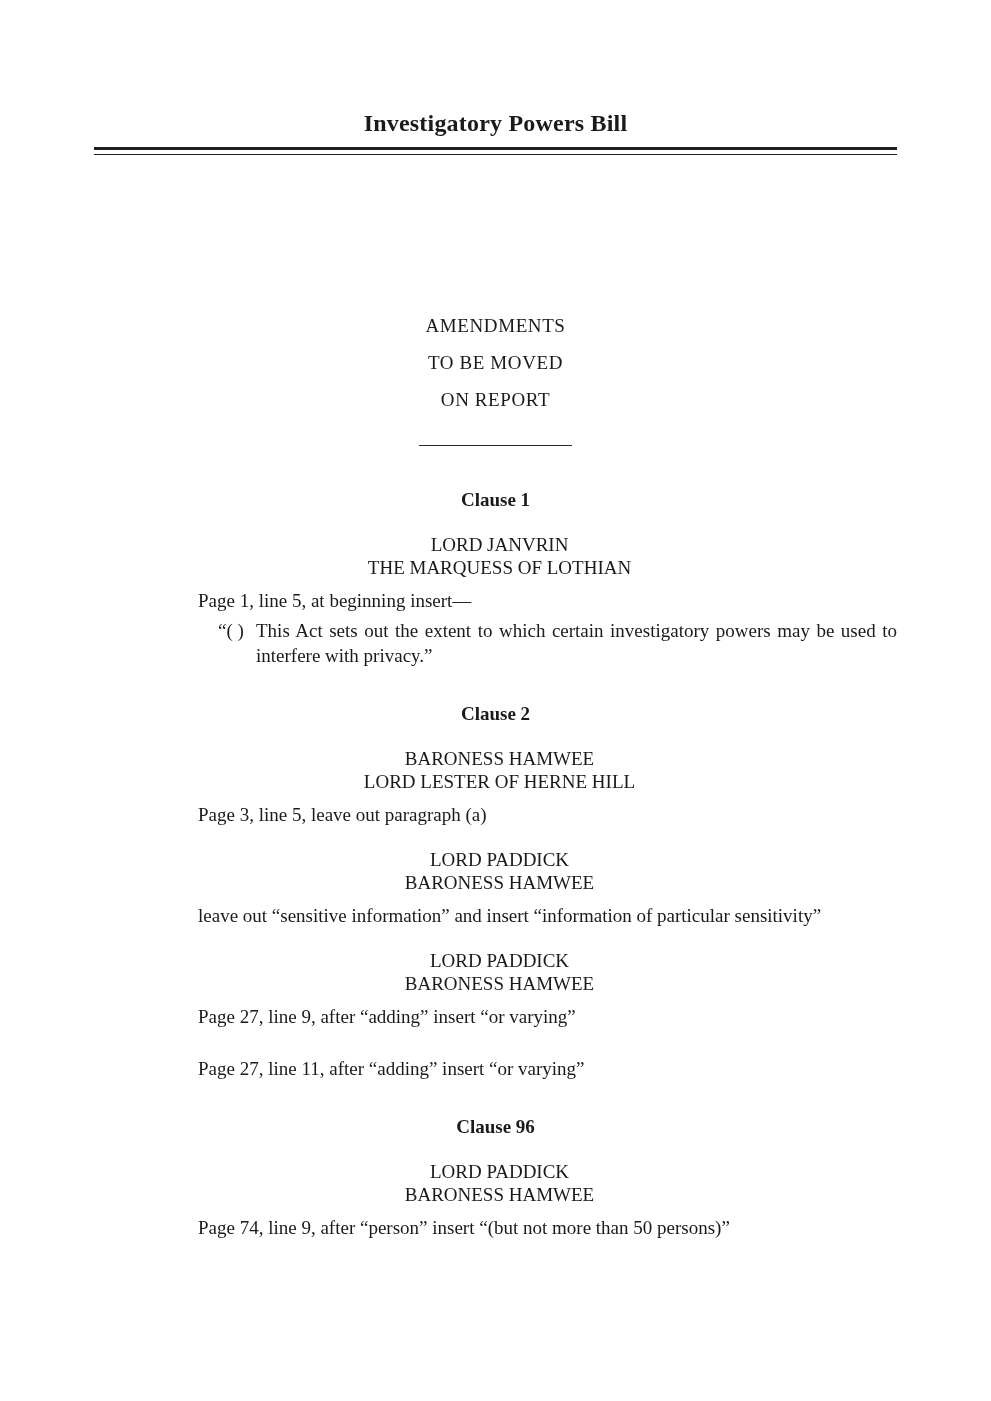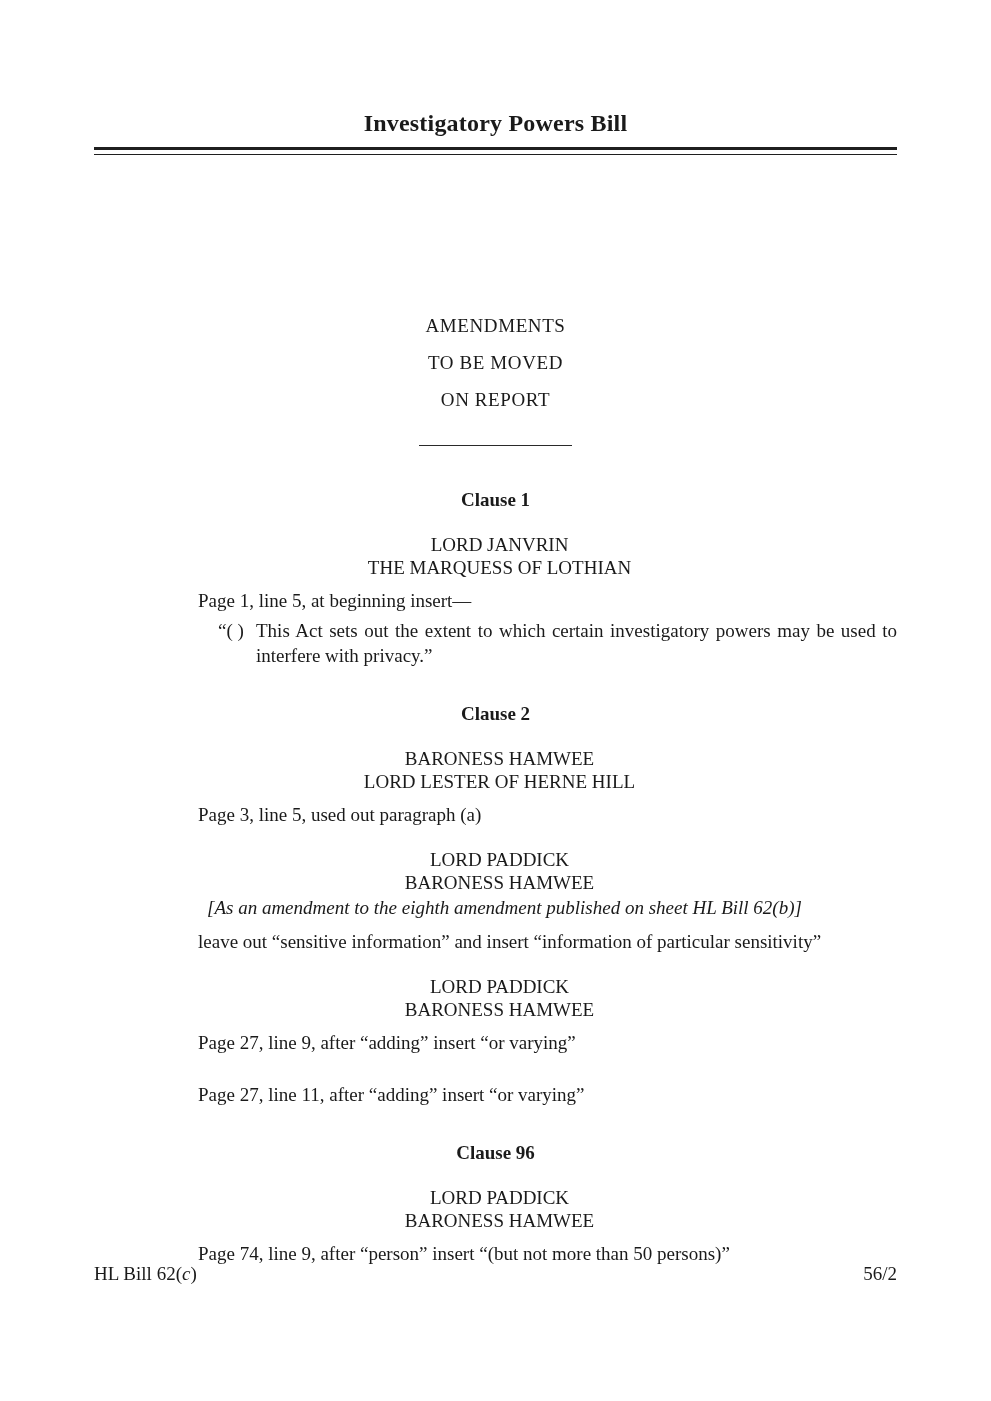--- a/index.html
+++ b/index.html
@@ -121,41 +121,36 @@
   <div class="quote-block">
     <span class="quote-marker">“( )</span>
     <span class="quote-text">This Act sets out the extent to which certain investigatory powers may be used to interfere with privacy.”</span>
   </div>
 
   <div class="clause-heading">Clause 2</div>
   <div class="sponsors">
     <div class="sponsor">BARONESS HAMWEE</div>
     <div class="sponsor">LORD LESTER OF HERNE HILL</div>
   </div>
-  <p class="instruction">Page 3, line 5, used out paragraph (a)</p>
+  <p class="instruction">Page 3, line 5, leave out paragraph (a)</p>
 
   <div class="sponsors">
     <div class="sponsor">LORD PADDICK</div>
     <div class="sponsor">BARONESS HAMWEE</div>
   </div>
-  <p class="note">[As an amendment to the eighth amendment published on sheet HL Bill 62(b)]</p>
   <p class="instruction">leave out “sensitive information” and insert “information of particular sensitivity”</p>
 
   <div class="sponsors">
     <div class="sponsor">LORD PADDICK</div>
     <div class="sponsor">BARONESS HAMWEE</div>
   </div>
   <p class="instruction">Page 27, line 9, after “adding” insert “or varying”</p>
   <p class="instruction spaced">Page 27, line 11, after “adding” insert “or varying”</p>
 
   <div class="clause-heading">Clause 96</div>
   <div class="sponsors">
     <div class="sponsor">LORD PADDICK</div>
     <div class="sponsor">BARONESS HAMWEE</div>
   </div>
   <p class="instruction">Page 74, line 9, after “person” insert “(but not more than 50 persons)”</p>
 
-  <div class="footer">
-    <div><span>HL Bill 62(</span><span class="italic">c</span><span>)</span></div>
-    <div>56/2</div>
-  </div>
 
 </div>
 
 </body></html>

